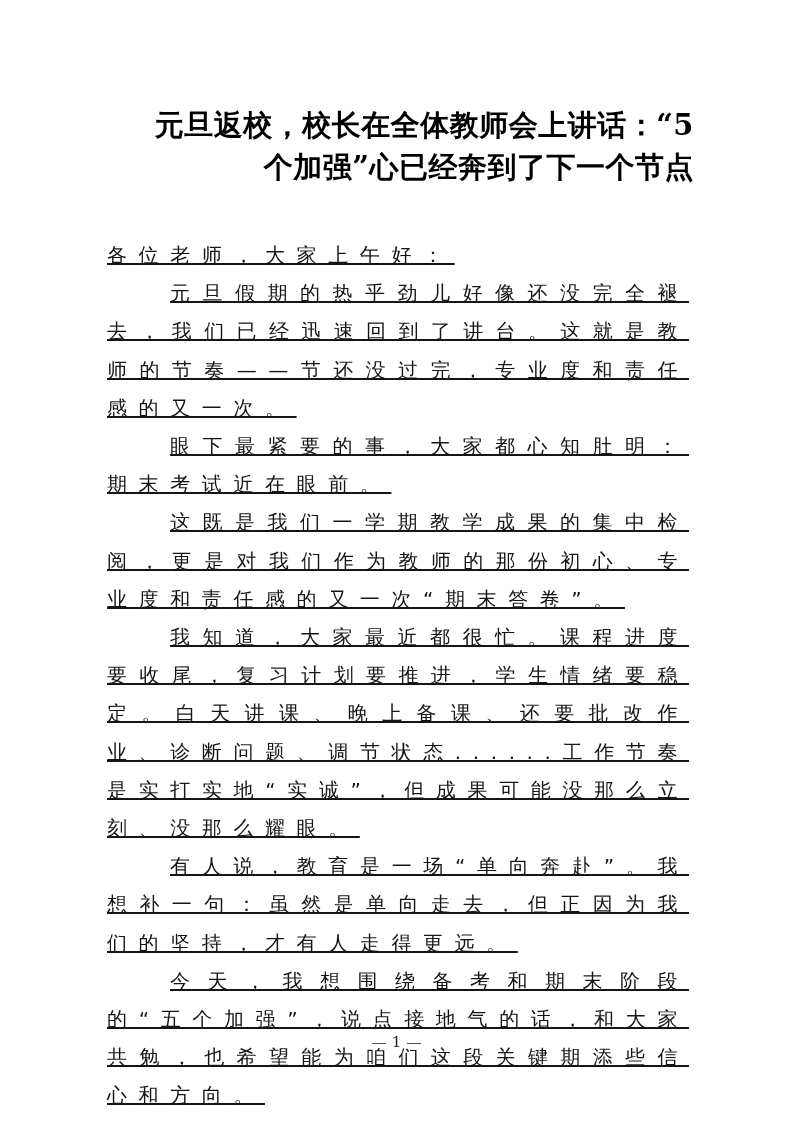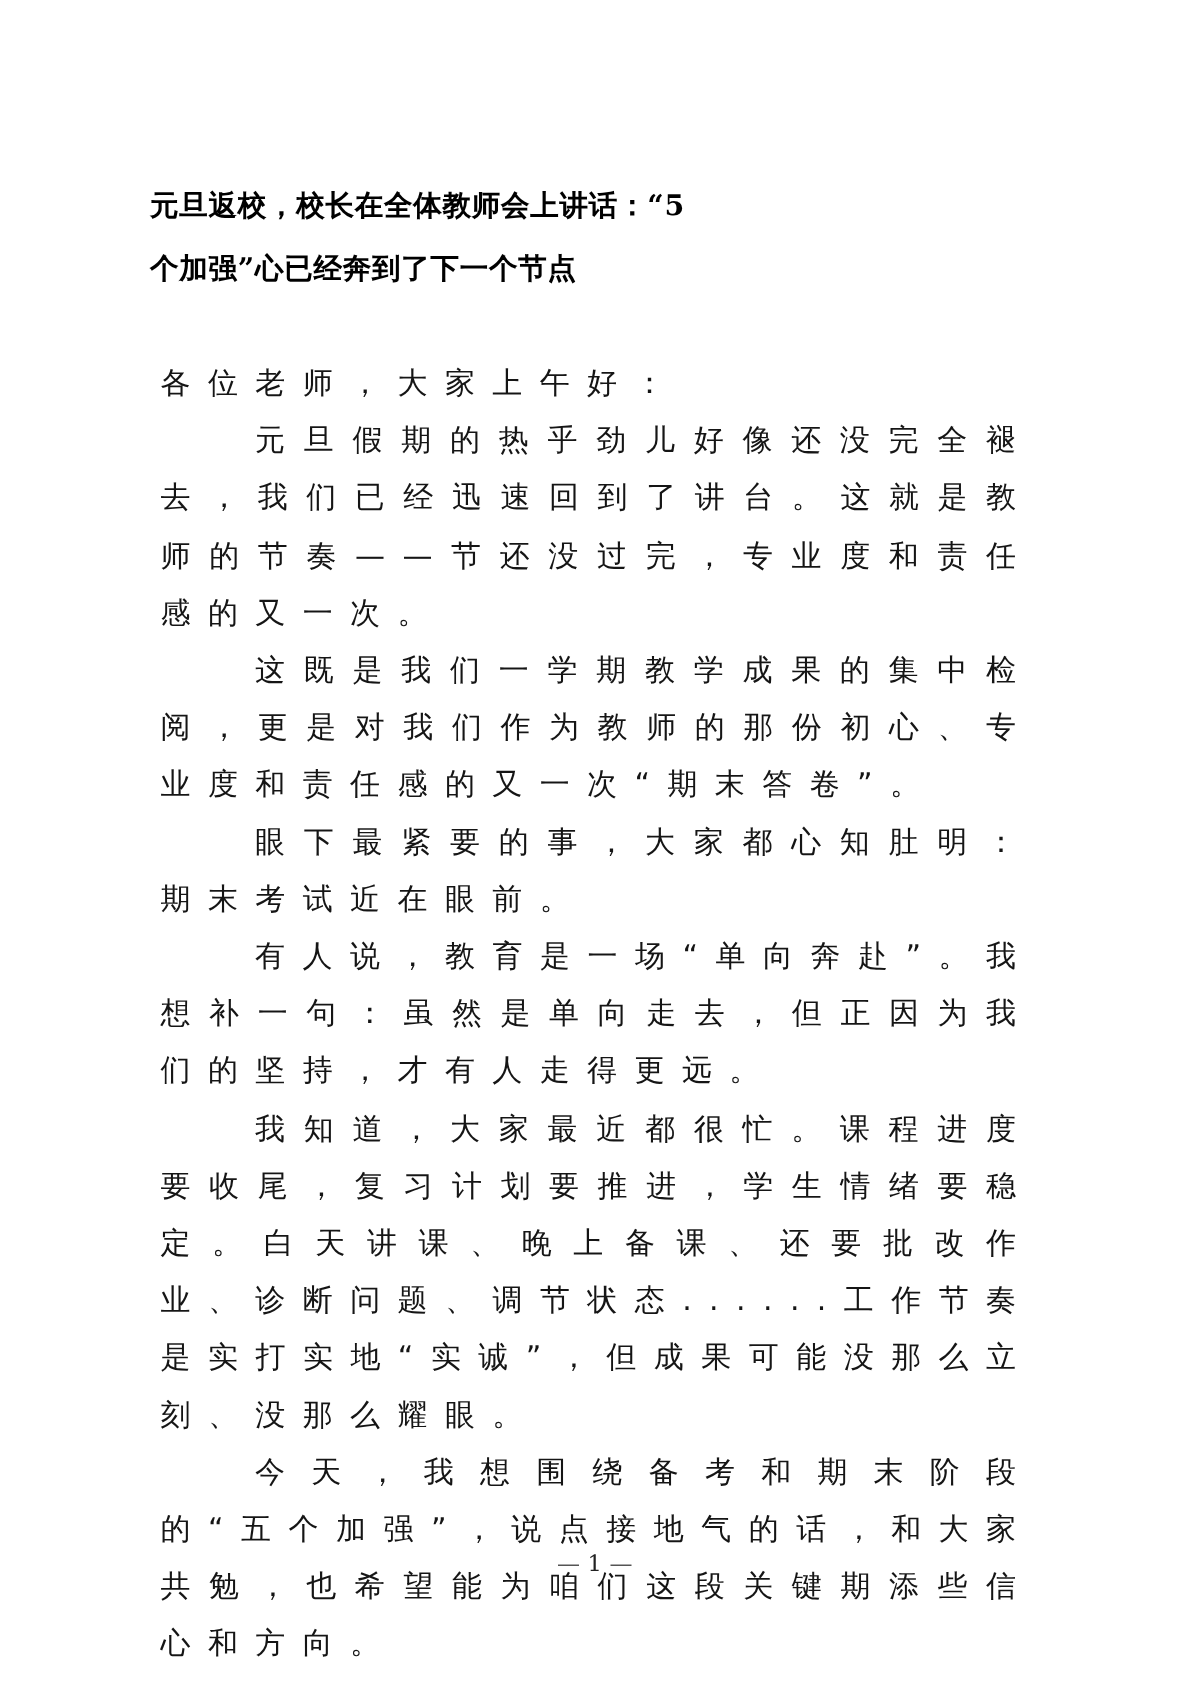--- a/index.html
+++ b/index.html
@@ -17,26 +17,26 @@
     .page {
       position: absolute;
       left: 0; top: 0;
       width: 793px;
       height: 1122px;
       background: #ffffff;
     }
     .title {
       position: absolute;
       left: 100px;
-      top: 116px;
+      top: 104px;
       width: 594px;
-      text-align: left;
+      text-align: right;
       font-family: "DejaVu Serif", "Liberation Serif", serif;
       font-weight: bold;
-      font-size: 19px;
+      font-size: 29px;
       line-height: 42px;
       letter-spacing: 0.5px;
       color: #000000;
       margin: 0;
     }
     .body-text {
       position: absolute;
       left: 107px;
       top: 236px;
       width: 582px;
@@ -44,20 +44,21 @@
       font-size: 20px;
       line-height: 38.2px;
       letter-spacing: 11.6px;
       color: #151515;
     }
     .body-text p {
       margin: 0;
       padding: 0;
       text-align: justify;
       word-break: break-all;
+      text-decoration: underline;
     }
     .body-text p.indent {
       text-indent: 63px;
     }
     .body-text p.heading {
       text-indent: 63px;
       font-weight: bold;
       letter-spacing: 2.5px;
       font-size: 20px;
       color: #000000;
@@ -87,24 +88,24 @@
 <div class="page">
 
   <h1 class="title">
     <span>元旦返校，校长在全体教师会上讲话：“5</span><br>
     <span>个加强”心已经奔到了下一个节点</span>
   </h1>
 
   <div class="body-text">
     <p>各位老师，大家上午好：</p>
     <p class="indent">元旦假期的热乎劲儿好像还没完全褪去，我们已经迅速回到了讲台。这就是教师的节奏——节还没过完，专业度和责任感的又一次。</p>
+    <p class="indent">眼下最紧要的事，大家都心知肚明：期末考试近在眼前。</p>
     <p class="indent">这既是我们一学期教学成果的集中检阅，更是对我们作为教师的那份初心、专业度和责任感的又一次“期末答卷”。</p>
-    <p class="indent">眼下最紧要的事，大家都心知肚明：期末考试近在眼前。</p>
+    <p class="indent">我知道，大家最近都很忙。课程进度要收尾，复习计划要推进，学生情绪要稳定。白天讲课、晚上备课、还要批改作业、诊断问题、调节状态......工作节奏是实打实地“实诚”，但成果可能没那么立刻、没那么耀眼。</p>
     <p class="indent">有人说，教育是一场“单向奔赴”。我想补一句：虽然是单向走去，但正因为我们的坚持，才有人走得更远。</p>
-    <p class="indent">我知道，大家最近都很忙。课程进度要收尾，复习计划要推进，学生情绪要稳定。白天讲课、晚上备课、还要批改作业、诊断问题、调节状态......工作节奏是实打实地“实诚”，但成果可能没那么立刻、没那么耀眼。</p>
     <p class="indent">今天，我想围绕备考和期末阶段的“五个加强”，说点接地气的话，和大家共勉，也希望能为咱们这段关键期添些信心和方向。</p>
     <p class="heading">一、加强学习：找到备考发力点，少走弯路</p>
 
   </div>
 
   <div class="footer">
     <span class="dash"></span><span>1</span><span class="dash"></span>
   </div>
 
 </div>

